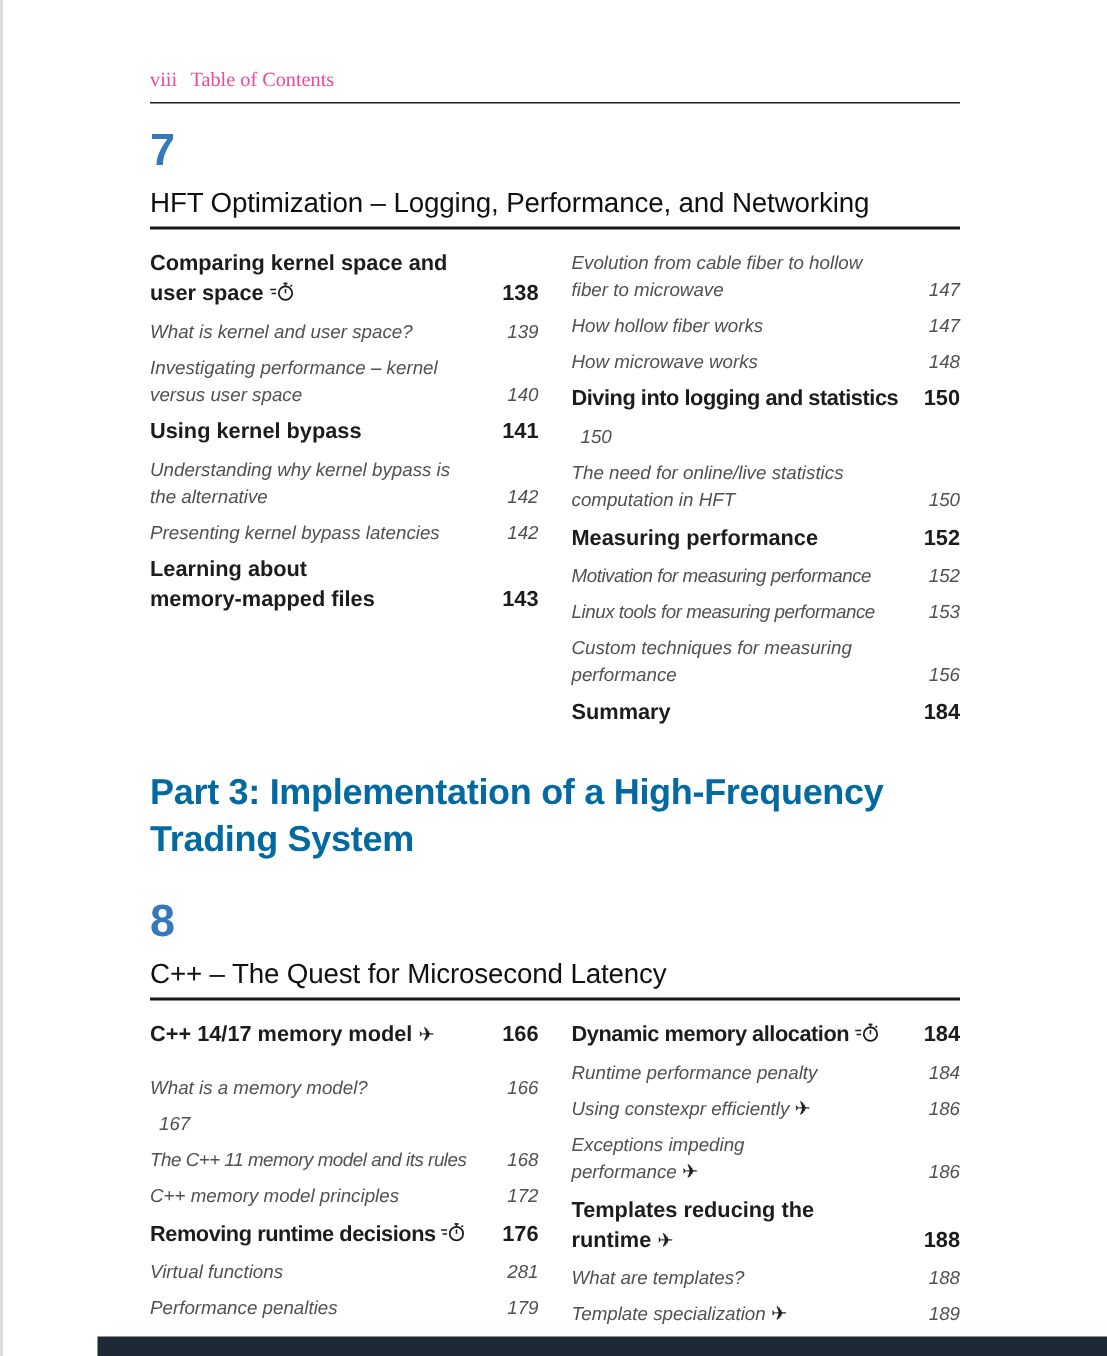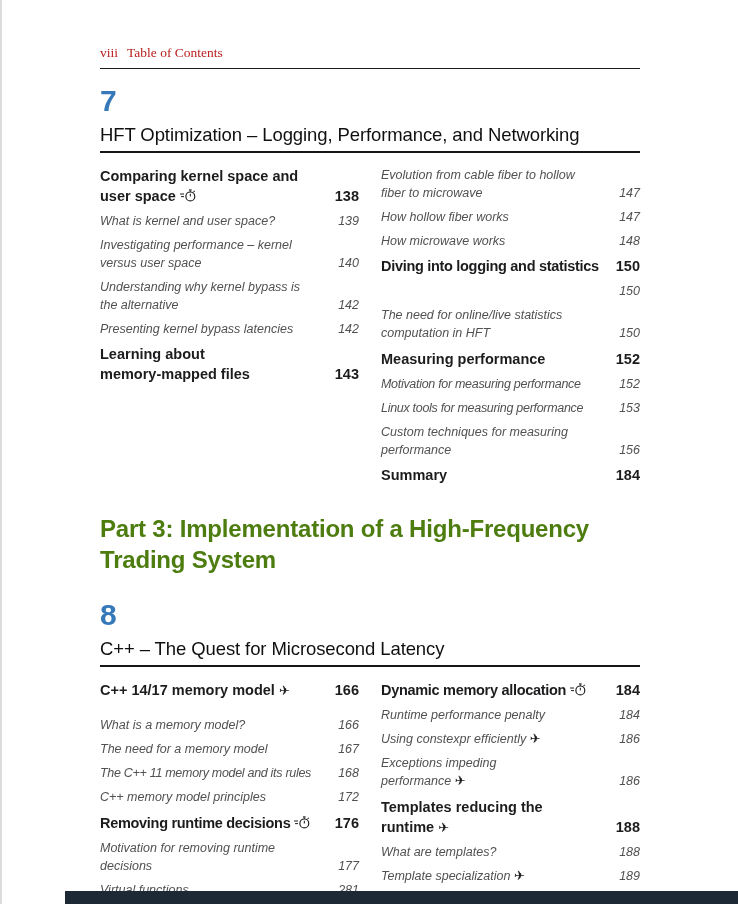--- a/index.html
+++ b/index.html
@@ -11,57 +11,57 @@
   }
   .left-edge {
     position: absolute; left: 0; top: 0; bottom: 0; width: 2px;
     background: #dcdcdc;
   }
   .page { padding: 45px 98px 0 100px; }
 
   .page-header {
     display: flex; align-items: baseline; gap: 9px;
     font-family: "Liberation Serif", serif;
-    font-size: 13.5px; color: #b91c1c;
+    font-size: 13.5px; color: #ec4899;
   }
   .header-rule { border: none; border-top: 1.6px solid #1c1c1c; margin-top: 7px; }
 
   .chapter-number {
     font-size: 30px; font-weight: 700; color: #3579b8;
     line-height: 1.05; margin-top: 16px;
   }
   .chapter-number.second { margin-top: 24px; }
   .chapter-title {
     font-size: 18.5px; font-weight: 400; color: #101010;
     letter-spacing: -0.1px; margin-top: 6px; line-height: 1.25;
   }
   .title-rule { border-top: 2px solid #161616; margin-top: 5px; }
 
   .toc-columns { display: flex; gap: 22px; margin-top: 8px; }
   .toc-col { width: 259px; flex: 0 0 259px; }
 
-  .entry { display: flex; align-items: flex-end; justify-content: flex-end; }
+  .entry { display: flex; align-items: flex-end; }
   .entry-text { flex: 1 1 auto; white-space: pre-line; }
   .entry-page { flex: 0 0 auto; margin-left: 6px; }
   .entry.section {
     font-weight: 700; font-size: 14.5px; color: #1c1c1e;
     line-height: 1.38; margin-top: 2px; margin-bottom: 2px;
   }
   .entry.sub {
     font-size: 12.5px; color: #515151; line-height: 1.45;
     margin: 6px 0;
     font-style: italic;
   }
   .toc-col > .entry:first-child { margin-top: 5px; }
   .entry.tight .entry-text { white-space: nowrap; letter-spacing: -0.3px; }
   .entry.tight .entry-page { margin-left: 1px; }
   .entry.gap-after { margin-bottom: 16px; }
 
   .part-title {
-    font-size: 24px; font-weight: 700; color: #4d7c0f;
+    font-size: 24px; font-weight: 700; color: #0369a1;
     line-height: 1.3; margin-top: 26px; white-space: pre-line;
     letter-spacing: -0.2px;
   }
 
   .inline-icon { display: inline-block; vertical-align: -1px; line-height: 0; }
   .inline-icon svg { display: inline-block; }
   .glyph-icon {
     font-family: "DejaVu Sans", sans-serif; font-weight: 400;
     font-size: 13px; color: #1c1c1e; line-height: 1; vertical-align: 0;
     display: inline-block;
@@ -107,20 +107,24 @@
           </div>
           <div class="entry sub">
             <span class="entry-text">What is kernel and user space?</span>
             <span class="entry-page">139</span>
           </div>
           <div class="entry sub">
             <span class="entry-text">Investigating performance – kernel
 versus user space</span>
             <span class="entry-page">140</span>
           </div>
+          <div class="entry section">
+            <span class="entry-text">Using kernel bypass</span>
+            <span class="entry-page">141</span>
+          </div>
           <div class="entry sub">
             <span class="entry-text">Understanding why kernel bypass is
 the alternative</span>
             <span class="entry-page">142</span>
           </div>
           <div class="entry sub">
             <span class="entry-text">Presenting kernel bypass latencies</span>
             <span class="entry-page">142</span>
           </div>
           <div class="entry section">
@@ -191,21 +195,20 @@
       <div class="toc-col">
           <div class="entry section gap-after">
             <span class="entry-text">C++ 14/17 memory model <span class="glyph-icon">✈</span></span>
             <span class="entry-page">166</span>
           </div>
           <div class="entry sub">
             <span class="entry-text">What is a memory model?</span>
             <span class="entry-page">166</span>
           </div>
           <div class="entry sub">
-            <span class="entry-text">The need for a memory model</span>
             <span class="entry-page">167</span>
           </div>
           <div class="entry sub tight">
             <span class="entry-text">The C++ 11 memory model and its rules</span>
             <span class="entry-page">168</span>
           </div>
           <div class="entry sub">
             <span class="entry-text">C++ memory model principles</span>
             <span class="entry-page">172</span>
           </div>
@@ -217,25 +220,20 @@
                     <circle cx="11" cy="8" r="4.8" stroke-width="1.25"></circle>
                     <line x1="11" y1="8" x2="11" y2="5"></line>
                     <line x1="14.6" y1="3.2" x2="15.7" y2="2.1"></line>
                   </g>
                   <rect x="9.6" y="0.4" width="2.8" height="1.3" fill="#1c1c1e"></rect>
                   <rect x="10.4" y="1.7" width="1.2" height="1.3" fill="#1c1c1e"></rect>
                 </svg></span></span>
             <span class="entry-page">176</span>
           </div>
           <div class="entry sub">
-            <span class="entry-text">Motivation for removing runtime
-decisions</span>
-            <span class="entry-page">177</span>
-          </div>
-          <div class="entry sub">
             <span class="entry-text">Virtual functions</span>
             <span class="entry-page">281</span>
           </div>
           <div class="entry sub">
             <span class="entry-text">Performance penalties</span>
             <span class="entry-page">179</span>
           </div>
         </div>
       <div class="toc-col">
           <div class="entry section tight">

